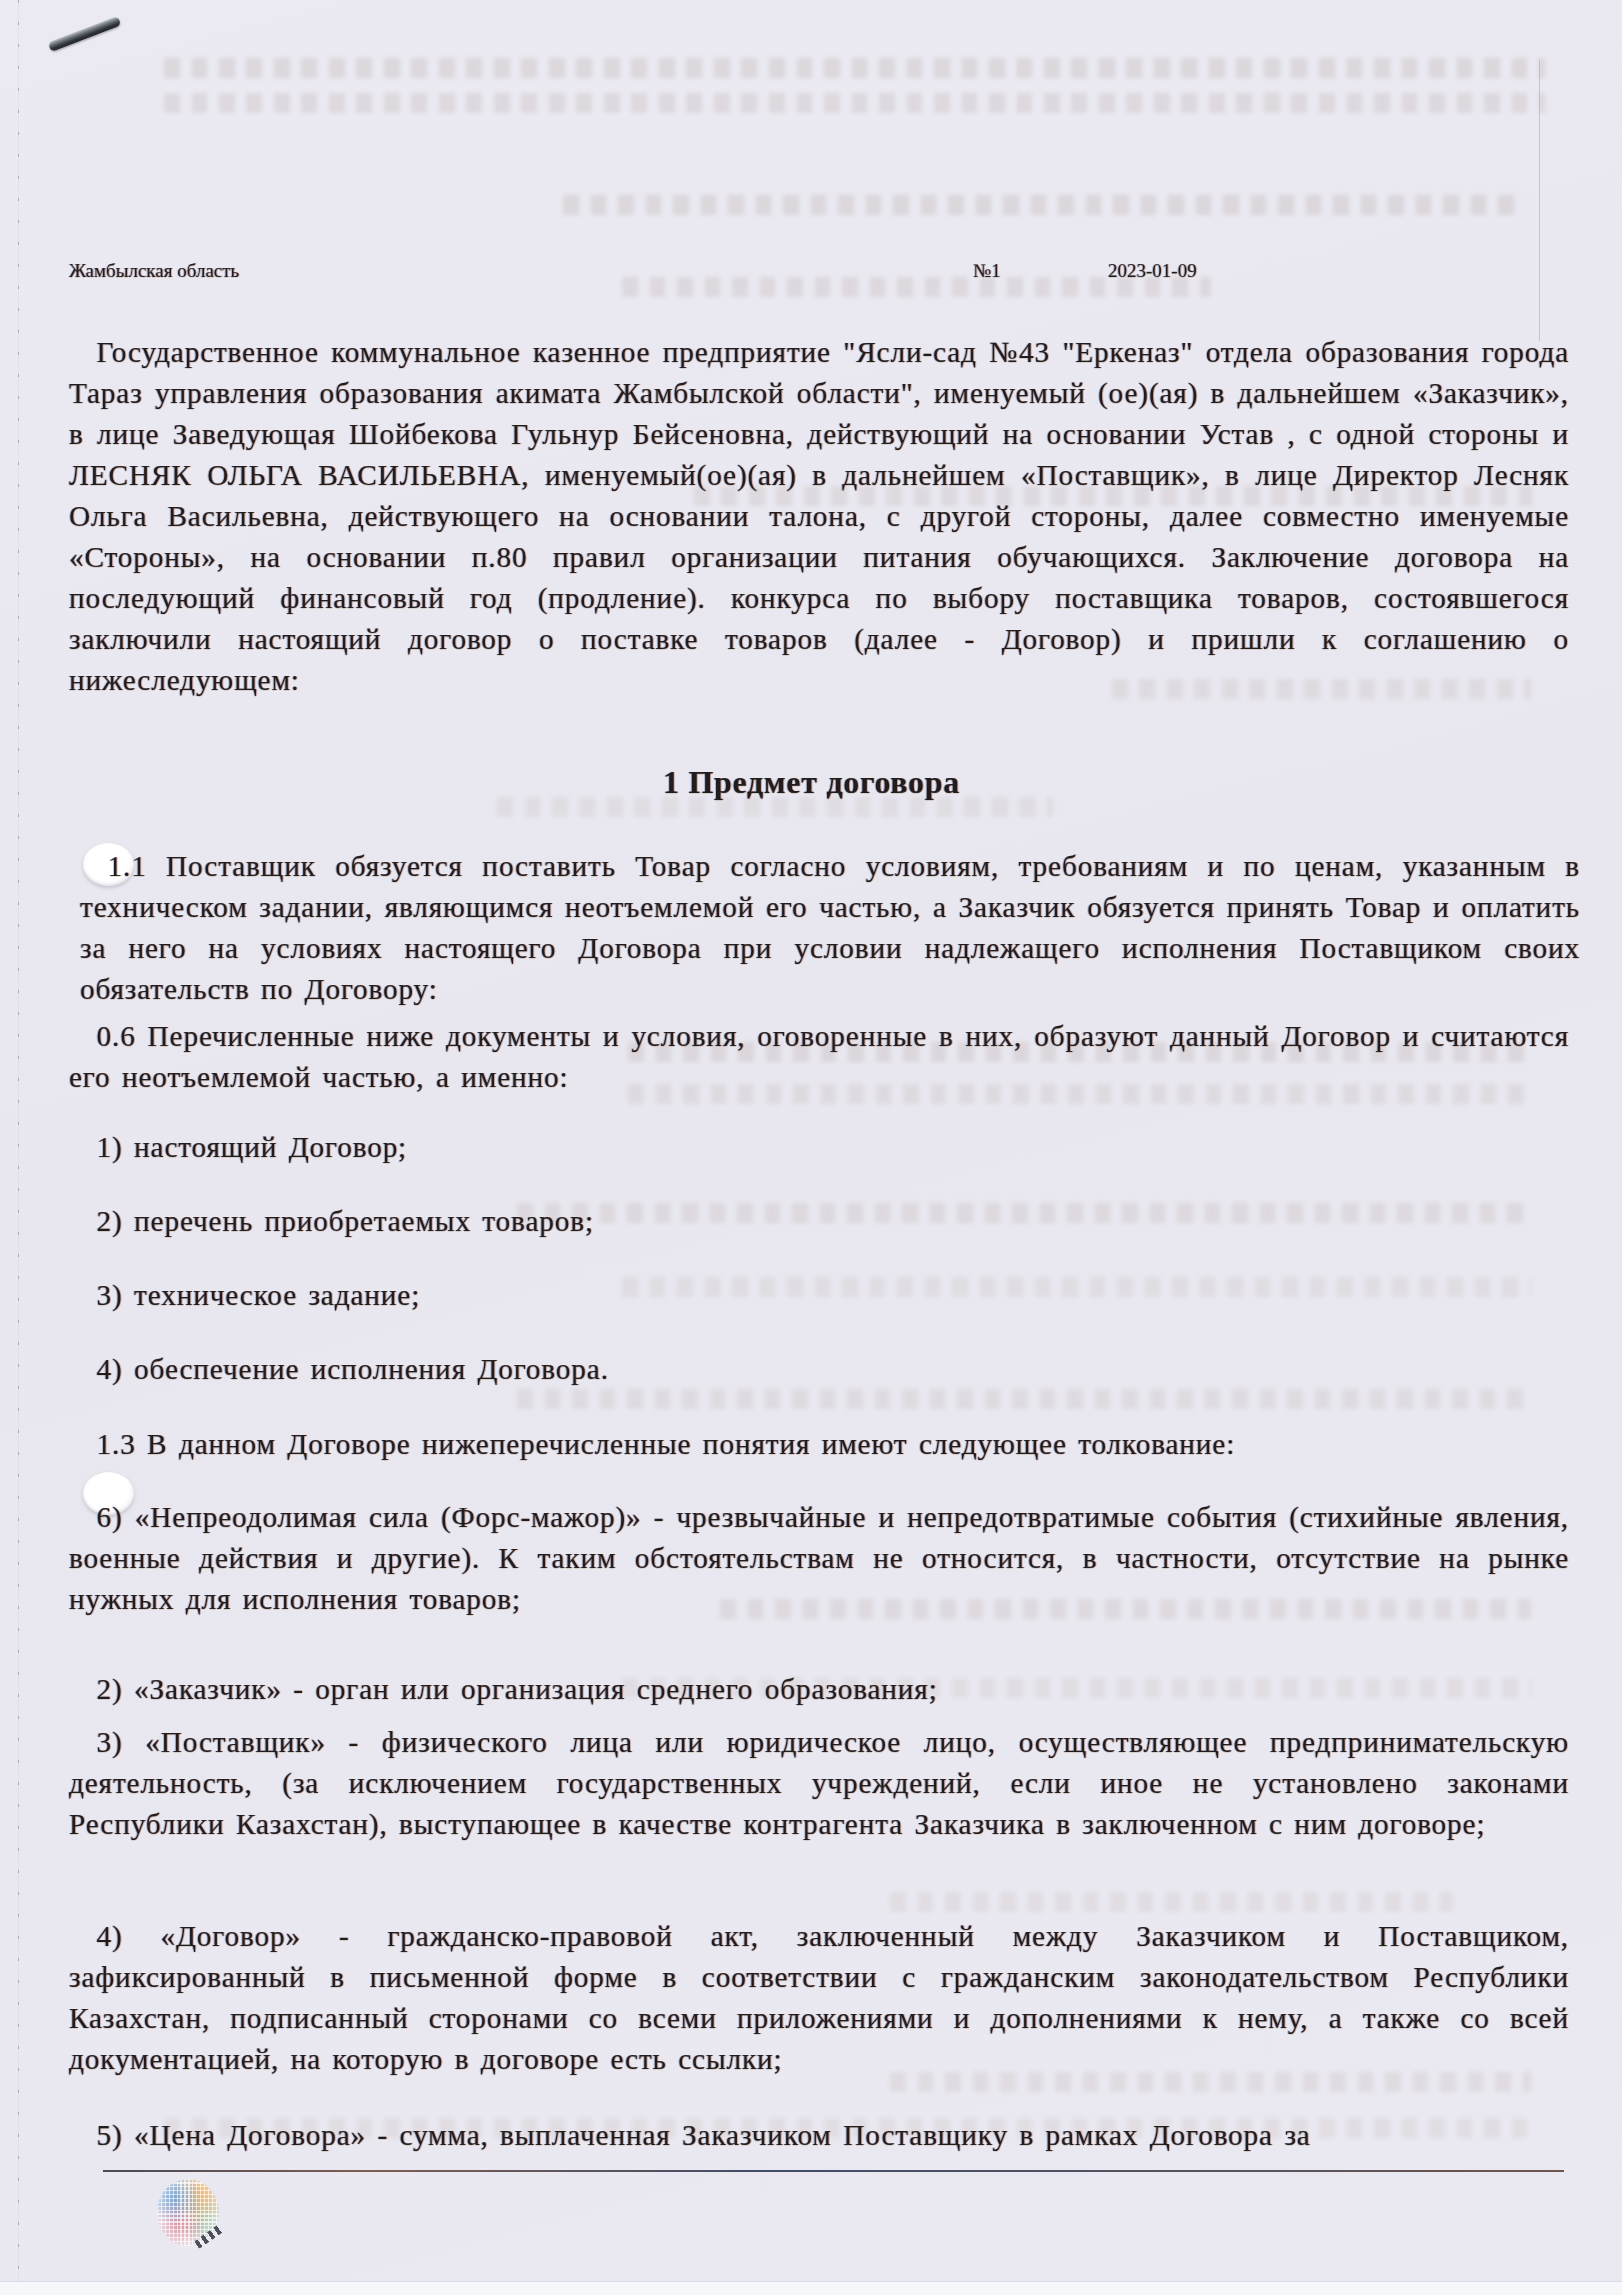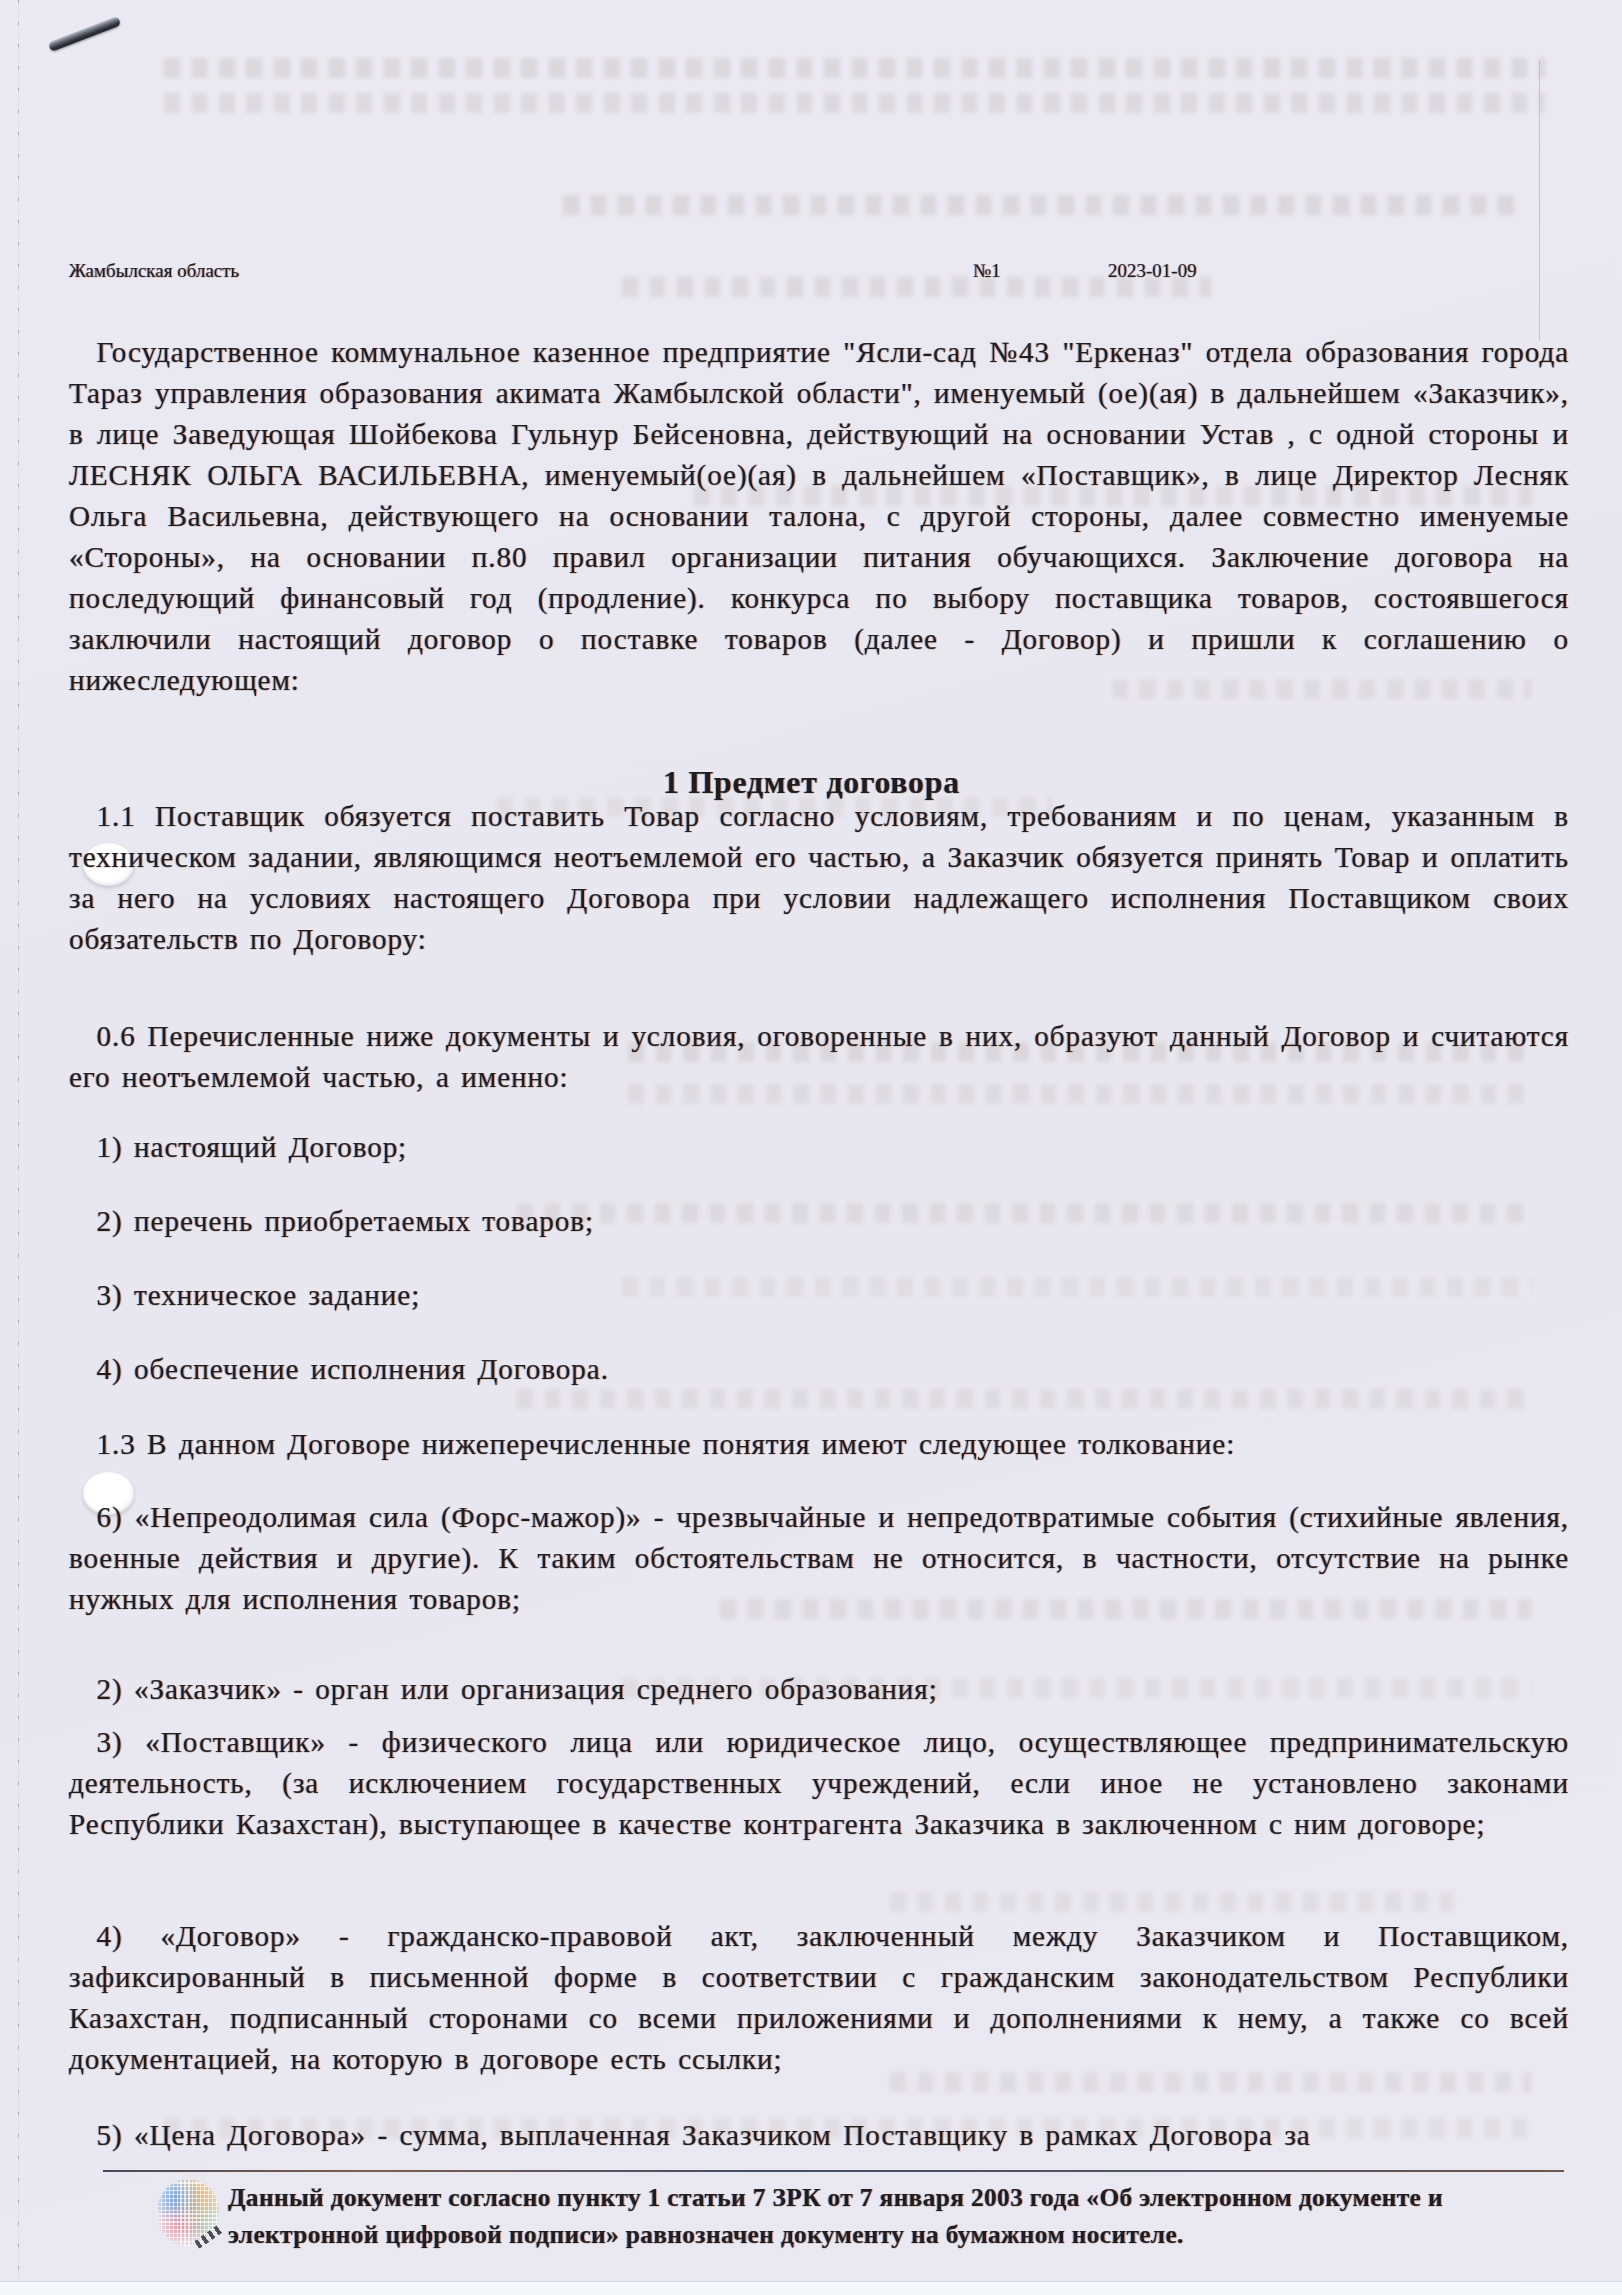--- a/index.html
+++ b/index.html
@@ -19,21 +19,21 @@
   .byline .num{position:absolute;left:973px;top:0;}
   .byline .date{position:absolute;left:1108px;top:0;}
 
   .block{position:absolute;left:69px;width:1500px;font-size:29.4px;line-height:41px;
     letter-spacing:0.8px;word-spacing:3.3px;text-align:justify;}
   .indent{text-indent:27.5px;}
 
   #preamble{top:332px;}
   #sec1-heading{position:absolute;top:764px;left:0;width:100%;text-align:center;
     font-size:32px;font-weight:bold;letter-spacing:0.7px;}
-  #p11{top:796px;}
+  #p11{top:846px;margin-left:11px;}
   #p12{top:1016px;}
   #list12{top:1127px;}
   #list12 .li{text-indent:27.5px;margin-bottom:33px;}
   #p13{top:1424px;}
   #def1{top:1497px;}
   #def2{top:1649px;margin-top:20px;}
   #def3{top:1722px;}
   #def4{top:1916px;}
   #def5{top:2115px;}
 
@@ -128,17 +128,16 @@
   <div class="block indent ink" id="p13">1.3 В данном Договоре нижеперечисленные понятия имеют следующее толкование:</div>
 
   <div class="block indent ink" id="def1">6) «Непреодолимая сила (Форс-мажор)» - чрезвычайные и непредотвратимые события (стихийные явления, военные действия и другие). К таким обстоятельствам не относится, в частности, отсутствие на рынке нужных для исполнения товаров;</div>
   <div class="block indent ink" id="def2">2) «Заказчик» - орган или организация среднего образования;</div>
   <div class="block indent ink" id="def3">3) «Поставщик» - физического лица или юридическое лицо, осуществляющее предпринимательскую деятельность, (за исключением государственных учреждений, если иное не установлено законами Республики Казахстан), выступающее в качестве контрагента Заказчика в заключенном с ним договоре;</div>
   <div class="block indent ink" id="def4">4) «Договор» - гражданско-правовой акт, заключенный между Заказчиком и Поставщиком, зафиксированный в письменной форме в соответствии с гражданским законодательством Республики Казахстан, подписанный сторонами со всеми приложениями и дополнениями к нему, а также со всей документацией, на которую в договоре есть ссылки;</div>
   <div class="block indent ink" id="def5">5) «Цена Договора» - сумма, выплаченная Заказчиком Поставщику в рамках Договора за</div>
 
   <div class="footer-line"></div>
   <div class="stamp"></div>
-  <div class="footer-text ink">Данный документ согласно пункту 1 статьи 7 ЗРК от 7 января 2003 года «Об электронном документе и электронной цифровой подписи» равнозначен документу на бумажном носителе.</div>
 
   <div class="scan-bottom"></div>
 </div>
 
 
 </body></html>

